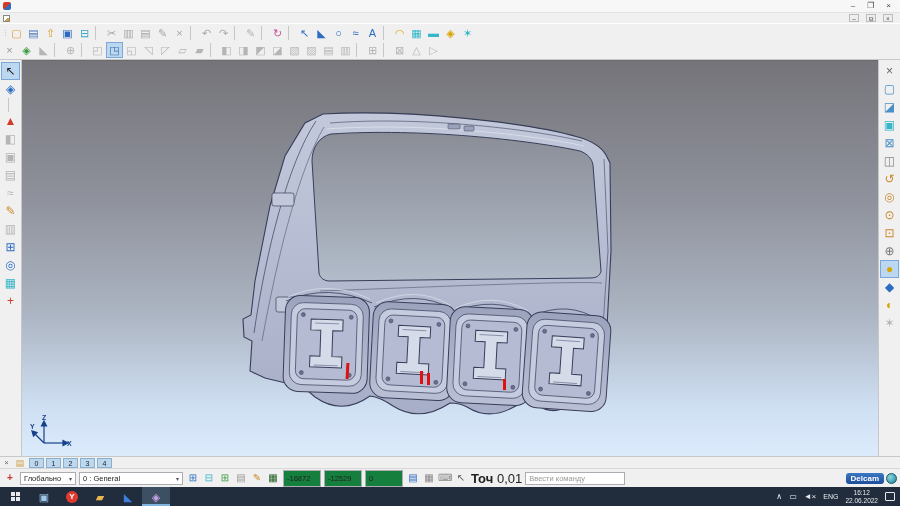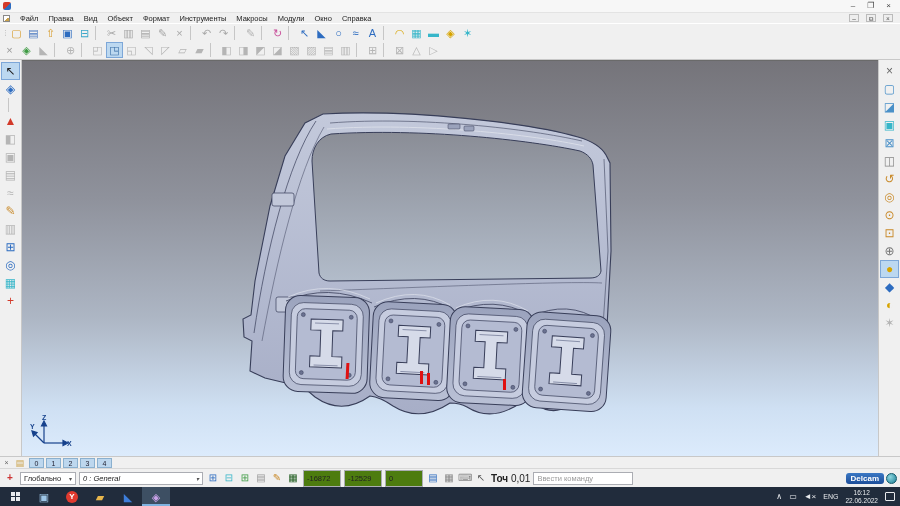--- a/index.html
+++ b/index.html
@@ -60,24 +60,24 @@
   #tabs-icon { font-size:9px; color:#caa24a; width:14px; text-align:center;}
   .tab { width:15px; height:10px; background:#bdd7ee; border:1px solid #8ab0cf;
     font-size:7px; color:#223; text-align:center; line-height:9px;}
 
   
   #statusbar { left:0; top:468px; width:900px; height:19px; background:#f0f0f0;
     display:flex; align-items:center; gap:3px; padding:0 3px; border-top:1px solid #d8d8d8;}
   .combo { background:#fff; border:1px solid #abadb3; height:13px; font-size:7.5px; color:#222;
     display:flex; align-items:center; padding:0 3px; gap:3px;}
   .combo .caret { margin-left:auto; font-size:6px; color:#555;}
-  .coordbox { background:#4d7c0f; border:1px solid #abadb3; width:38px; height:17px;
+  .coordbox { background:#15803d; border:1px solid #abadb3; width:38px; height:17px;
     font-size:7.5px; color:#222; text-align:left; padding:1px 3px; line-height:10px;}
   .sicon { width:14px; height:14px; font-size:10px; line-height:13px; text-align:center; flex:0 0 auto;}
-  #tol { font-size:10px; color:#222; white-space:nowrap;}
+  #tol { font-size:13px; color:#222; white-space:nowrap;}
   #cmd-input { width:100px; height:13px; border:1px solid #abadb3; background:#fff;
     font-size:7.5px; color:#222; padding:0 3px; font-family:"Liberation Sans",sans-serif;}
   #cmd-input::placeholder { color:#9a9a9a; }
   #brand-badge { margin-left:auto; display:flex; align-items:center; gap:2px;}
   #brand-name { background:linear-gradient(180deg,#3b78c4,#1d4e9a); color:#fff;
     font-size:8px; font-weight:bold; padding:1px 5px; border-radius:3px;}
   #brand-globe { width:11px; height:11px; border-radius:50%;
     background:radial-gradient(circle at 35% 35%, #8fd7e0, #1b7f96); border:1px solid #12596b;}
 
   
@@ -105,33 +105,20 @@
   <span id="app-icon"></span>
   <span class="wctrls">
     <span class="wctrl">–</span>
     <span class="wctrl">❐</span>
     <span class="wctrl">×</span>
   </span>
 </div>
 
 <div id="menubar" class="abs">
   <span id="doc-icon"></span>
-  <span style="display:flex;">
-
-  <span class="menu-item">Файл</span>
-      <span class="menu-item">Правка</span>
-      <span class="menu-item">Вид</span>
-      <span class="menu-item">Объект</span>
-      <span class="menu-item">Формат</span>
-      <span class="menu-item">Инструменты</span>
-      <span class="menu-item">Макросы</span>
-      <span class="menu-item">Модули</span>
-      <span class="menu-item">Окно</span>
-      <span class="menu-item">Справка</span>
-    </span>
   <span class="child-ctrls">
     <span class="child-ctrl">–</span>
     <span class="child-ctrl">⧉</span>
     <span class="child-ctrl">×</span>
   </span>
 </div>
 
 <div id="toolbar1" class="abs hbar">
 
 <span class="icon16 grip" style="color: rgb(170, 170, 170);">⋮</span>
@@ -330,21 +317,21 @@
       <span class="tab">4</span>
     </span>
 </div>
 
 <div id="statusbar" class="abs">
   <span class="sicon" style="color:#cc3333;font-weight:bold;">+</span>
   <span class="combo" style="width:56px;">
     <span>Глобально</span>
     <span class="caret">▾</span>
   </span>
-  <span class="combo" style="width:124px;font-style:italic;">
+  <span class="combo" style="width:104px;">
     <span>0 : General</span>
     <span class="caret">▾</span>
   </span>
   <span style="display:flex; gap:2px;">
 
   <span class="sicon" style="color: rgb(45, 108, 192);">⊞</span>
       <span class="sicon" style="color: rgb(55, 182, 201);">⊟</span>
       <span class="sicon" style="color: rgb(63, 155, 68);">⊞</span>
       <span class="sicon" style="color: rgb(154, 154, 154);">▤</span>
       <span class="sicon" style="color: rgb(201, 138, 42);">✎</span>

